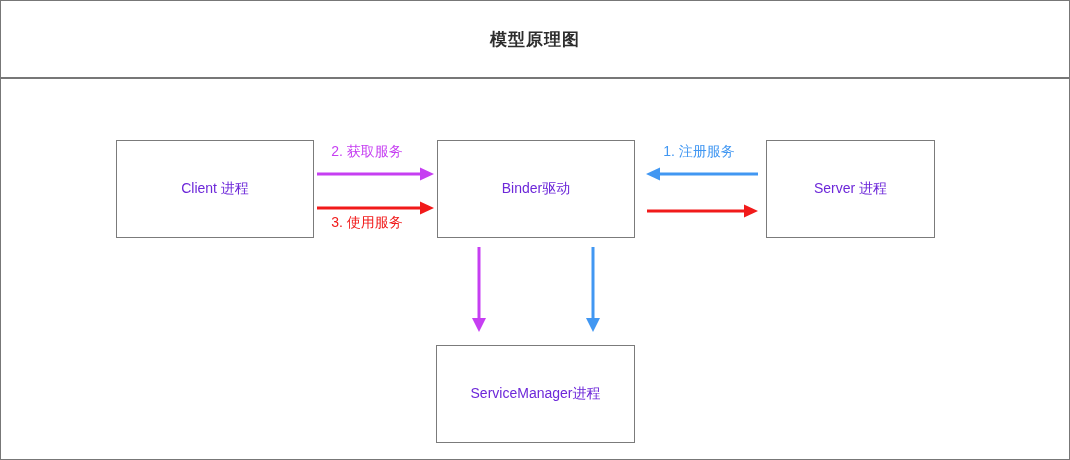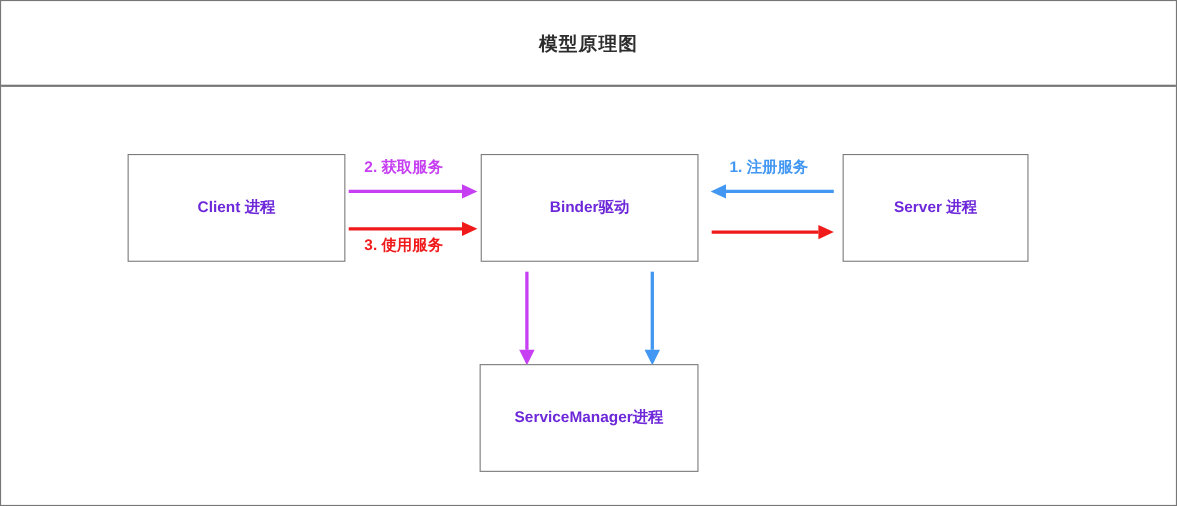--- a/index.html
+++ b/index.html
@@ -25,21 +25,20 @@
     font-size: 17px;
     font-weight: 700;
     color: #2d2d2d;
     letter-spacing: 1px;
   }
   .canvas {
     position: absolute;
     left: 0; top: 0;
     width: 1070px;
     height: 460px;
-    font-weight: bold;
   }
   .edges-svg {
     position: absolute;
     left: 0; top: 0;
     width: 1070px;
     height: 460px;
     display: block;
   }
   .edge-line { stroke-width: 3; fill: none; }
   .edge-label {
@@ -53,21 +52,21 @@
     background: #ffffff;
     display: flex;
     align-items: center;
     justify-content: center;
     font-size: 14px;
     color: #6d28d9;
   }
   .node-client  { left: 115px; top: 139px; width: 198px; height: 98px; }
   .node-binder  { left: 436px; top: 139px; width: 198px; height: 98px; }
   .node-server  { left: 765px; top: 139px; width: 169px; height: 98px; }
-  .node-sm      { left: 435px; top: 330px; width: 199px; height: 98px; }
+  .node-sm      { left: 435px; top: 344px; width: 199px; height: 98px; }
 </style>
 </head>
 <body>
 
 <div class="page">
 
   <div class="header">
     <h1 class="title">模型原理图</h1>
   </div>
 

